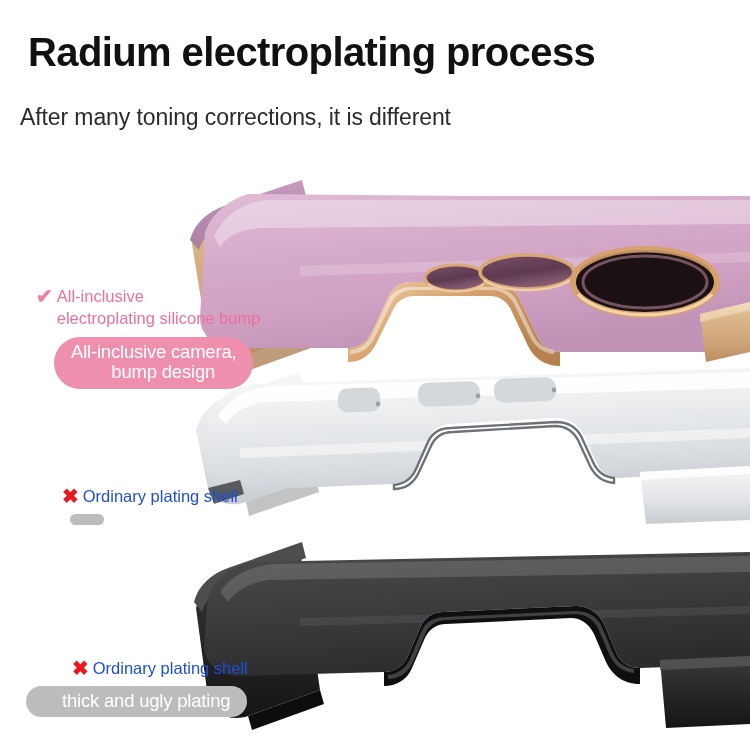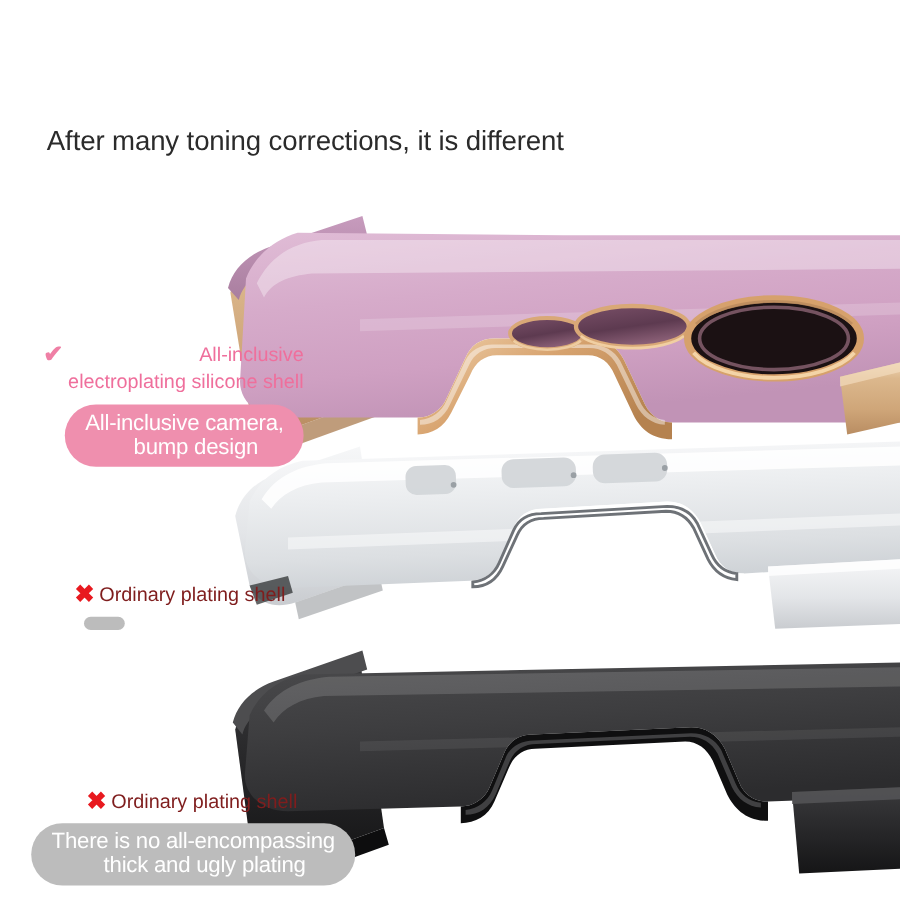--- a/index.html
+++ b/index.html
@@ -26,21 +26,21 @@
     left: 28px;
     top: 30px;
     font-size: 40px;
     font-weight: 700;
     color: #111111;
     letter-spacing: -0.6px;
     white-space: nowrap;
   }
   .subhead {
     position: absolute;
-    left: 39px;
+    left: 20px;
     top: 104px;
     font-size: 23px;
     font-weight: 400;
     color: #2b2b2b;
     letter-spacing: -0.1px;
     white-space: nowrap;
   }
 
   
   .case-stage {
@@ -68,24 +68,23 @@
     margin-right: 4px;
     flex: none;
   }
   .mark.check { color: #ef7fa5; font-size: 20px; }
   .mark.cross { color: #e8191f; font-size: 20px; }
 
   .annot-text {
     font-size: 16.5px;
     line-height: 1.32;
     white-space: normal;
-    text-align: right;
   }
   .annot-text.good { color: #ef6f9c; }
-  .annot-text.bad  { color: #7f1d1d; }
+  .annot-text.bad  { color: #1d4ed8; }
 
   .badge {
     display: inline-block;
     border-radius: 999px;
     color: #ffffff;
     text-align: center;
     font-size: 18.5px;
     line-height: 1.12;
     padding: 5px 17px 6px 17px;
     letter-spacing: -0.2px;
@@ -101,20 +100,21 @@
   .annot-2 .badge { margin-top: 6px; margin-left: 8px; }
 
   .annot-3 { left: 72px; top: 658px; }
   .annot-3 .badge { margin-top: 6px; margin-left: -46px; }
 </style>
 </head>
 <body>
 
 <div id="page">
 
+  <div class="headline">Radium electroplating process</div>
   <div class="subhead">After many toning corrections, it is different</div>
 
   <svg class="case-stage" viewBox="0 0 750 750">
     <defs>
       <linearGradient id="gPinkTop" x1="0" y1="0" x2="0.35" y2="1">
         <stop offset="0%" stop-color="#e0bcd6"></stop>
         <stop offset="38%" stop-color="#d6abca"></stop>
         <stop offset="72%" stop-color="#cfa0c2"></stop>
         <stop offset="100%" stop-color="#c193b6"></stop>
       </linearGradient>
@@ -295,21 +295,21 @@
       <path d="M660,660 L750,656 L750,724 L666,728 Z" fill="url(#gBlackSide)"></path>
       <path d="M660,660 L750,656 L750,666 L660,670 Z" fill="#58585a" opacity="0.8"></path>
     </g>
   </svg>
 
   <div class="annot annot-1">
     <div class="annot-line">
       <span class="mark check">✔</span>
       <span class="annot-text good">
         <span>All-inclusive</span><br>
-        <span>electroplating silicone shell</span>
+        <span>electroplating silicone bump</span>
       </span>
     </div>
     <div class="badge pink">
       <span>All-inclusive camera,</span>
       <span class="l2">bump design</span>
     </div>
   </div>
 
   <div class="annot annot-2">
     <div class="annot-line">
@@ -319,18 +319,17 @@
     <div class="badge gray">
     </div>
   </div>
 
   <div class="annot annot-3">
     <div class="annot-line">
       <span class="mark cross">✖</span>
       <span class="annot-text bad">Ordinary plating shell</span>
     </div>
     <div class="badge gray">
-      <span>There is no all-encompassing</span>
       <span class="l2">thick and ugly plating</span>
     </div>
   </div>
 
 </div>
 
 </body></html>

